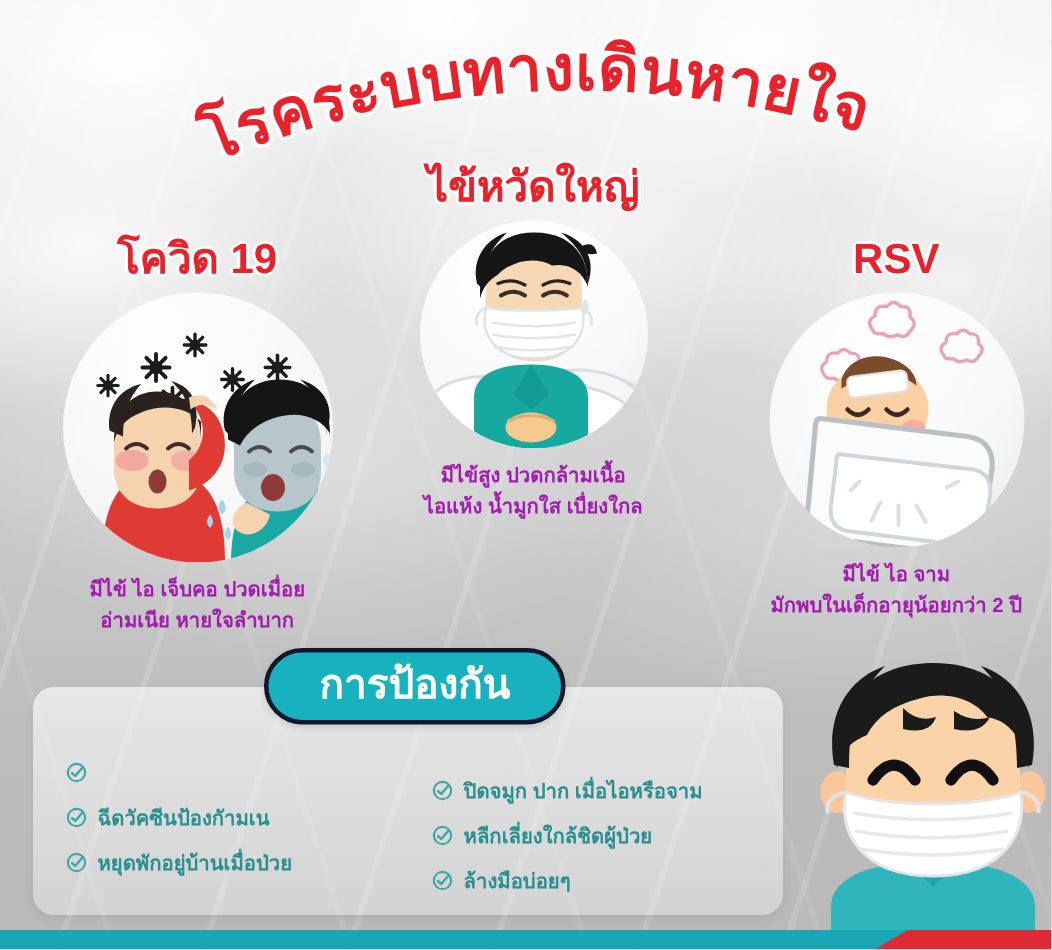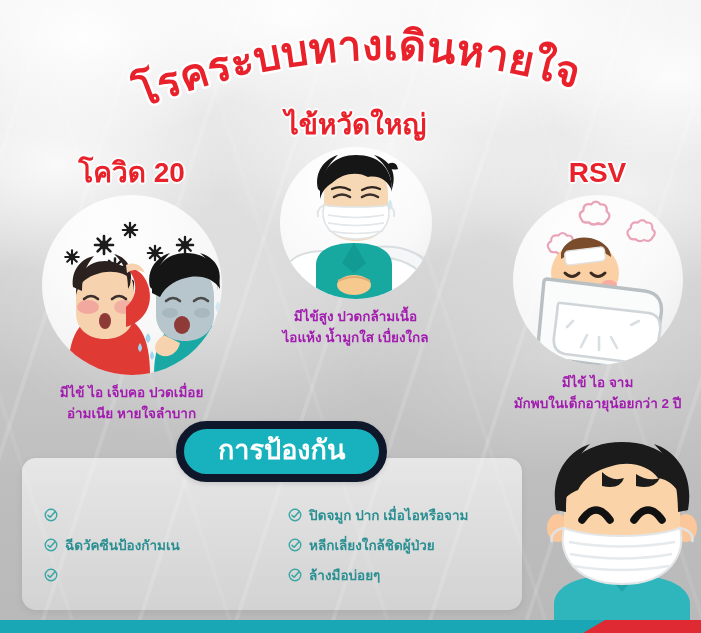--- a/index.html
+++ b/index.html
@@ -119,43 +119,43 @@
   .prev-card {
     position: absolute;
     left: 22px; top: 458px;
     width: 500px; height: 152px;
     border-radius: 14px;
     background: linear-gradient(180deg, rgba(255,255,255,0.62), rgba(255,255,255,0.36));
     box-shadow: 0 2px 7px rgba(0,0,0,0.07);
   }
   .prev-badge {
     position: absolute;
-    left: 176px; top: 421px;
+    left: 176px; top: 432px;
     padding: 6px 34px 9px;
     border-radius: 999px;
     background: #17b2bd;
-    border: 8px solid #0f172a;
+    border: 3px solid #0f172a;
     color: #ffffff;
     font-size: 27px;
     font-weight: bold;
     line-height: 1.12;
     white-space: nowrap;
     box-shadow: 0 2px 5px rgba(0,0,0,0.12);
     z-index: 5;
   }
   .prev-cols {
     position: absolute;
     left: 22px; top: 500px;
     width: 500px;
     display: flex;
     gap: 8px;
     z-index: 4;
   }
   .prev-col { width: 50%; padding-left: 22px; box-sizing: border-box; }
-  .prev-col.right { padding-left: 12px; }
+  .prev-col.right { padding-left: 12px; margin-top: 12px; }
   .prev-item {
     display: flex;
     align-items: center;
     gap: 7px;
     height: 30px;
     color: #2a8f92;
     font-size: 13.5px;
     font-weight: bold;
     white-space: nowrap;
   }
@@ -190,21 +190,21 @@
       <defs>
         <path id="arcpath" d="M 118,96 Q 350,-8 600,74" fill="none"></path>
       </defs>
       <text class="arc-title" text-anchor="middle">
         <textPath href="#arcpath" startOffset="50%">โรคระบบทางเดินหายใจ</textPath>
       </text>
     </svg>
   </div>
 
   <div class="section" style="left:14px; top:146px; width:235px;">
-    <div class="sec-title">โควิด 20</div>
+    <div class="sec-title">โควิด 19</div>
     <div class="circle" style="width:180px; height:180px;">
       <svg viewBox="0 0 180 180" xmlns="http://www.w3.org/2000/svg">
 
         <g fill="#1c1c1c">
           <g transform="translate(30,62) scale(0.85)">
             <circle cx="0" cy="0" r="4"></circle>
             <g stroke="#1c1c1c" stroke-width="2.4" stroke-linecap="round">
               <line x1="0" y1="-8" x2="0" y2="8"></line>
                 <line x1="-8" y1="0" x2="8" y2="0"></line>
               <line x1="-5.6" y1="-5.6" x2="5.6" y2="5.6"></line>
@@ -430,20 +430,21 @@
           <circle cx="8" cy="8" r="6.6" fill="none" stroke="#3ba7a6" stroke-width="1.6"></circle>
           <path d="M4.6 8.4 L7 10.6 L12.6 4.2" fill="none" stroke="#3ba7a6" stroke-width="1.8" stroke-linecap="round" stroke-linejoin="round"></path>
         </svg>
         <span>ฉีดวัคซีนป้องกัามเน</span>
       </div>
       <div class="prev-item">
         <svg class="check-icon" viewBox="0 0 16 16">
           <circle cx="8" cy="8" r="6.6" fill="none" stroke="#3ba7a6" stroke-width="1.6"></circle>
           <path d="M4.6 8.4 L7 10.6 L12.6 4.2" fill="none" stroke="#3ba7a6" stroke-width="1.8" stroke-linecap="round" stroke-linejoin="round"></path>
         </svg>
+        <span>หยุดพักอยู่บ้านเมื่อป่วย</span>
       </div>
     </div>
 
     <div class="prev-col right">
       <div class="prev-item">
         <svg class="check-icon" viewBox="0 0 16 16">
           <circle cx="8" cy="8" r="6.6" fill="none" stroke="#3ba7a6" stroke-width="1.6"></circle>
           <path d="M4.6 8.4 L7 10.6 L12.6 4.2" fill="none" stroke="#3ba7a6" stroke-width="1.8" stroke-linecap="round" stroke-linejoin="round"></path>
         </svg>
         <span>ปิดจมูก ปาก เมื่อไอหรือจาม</span>

